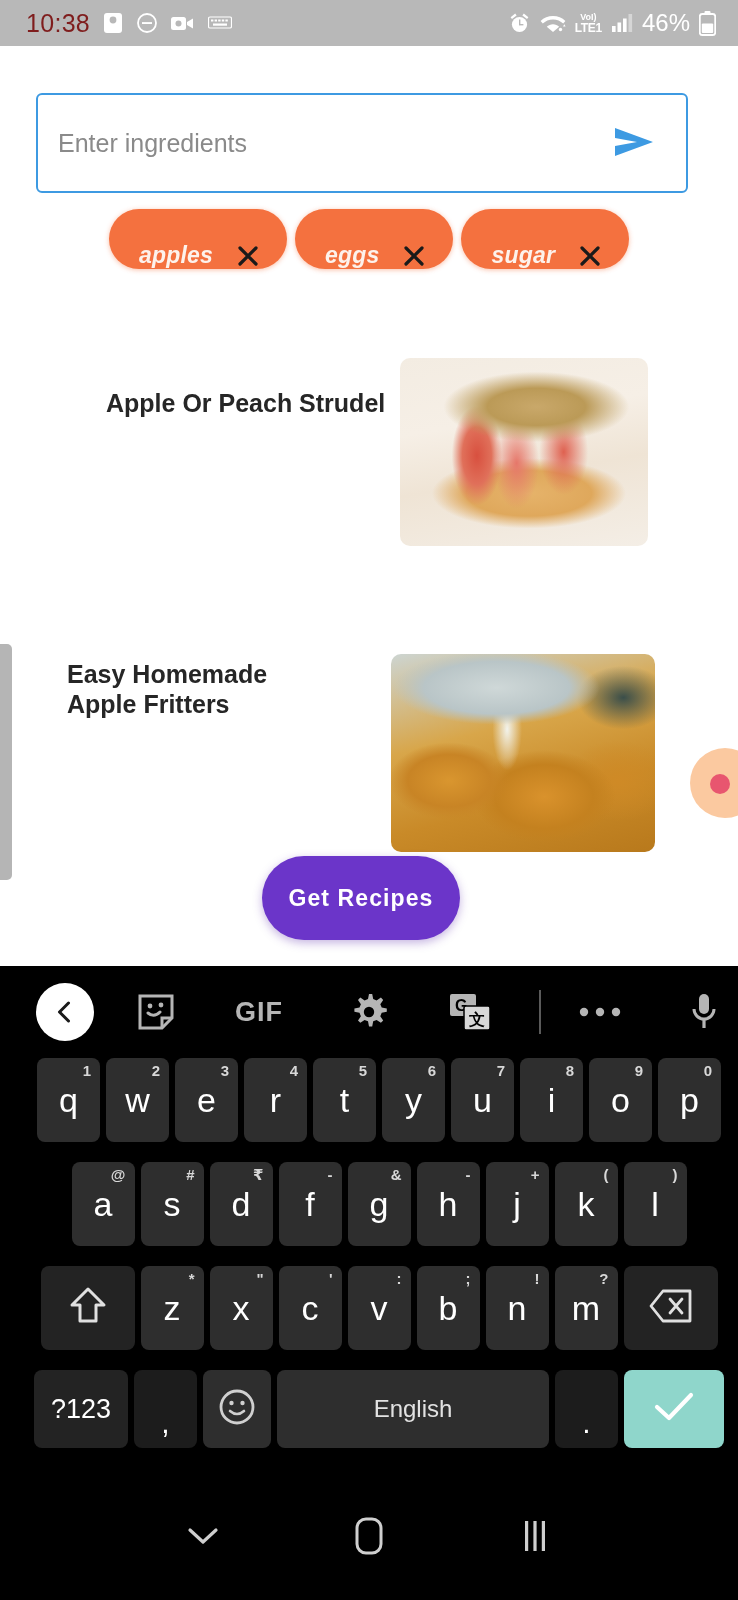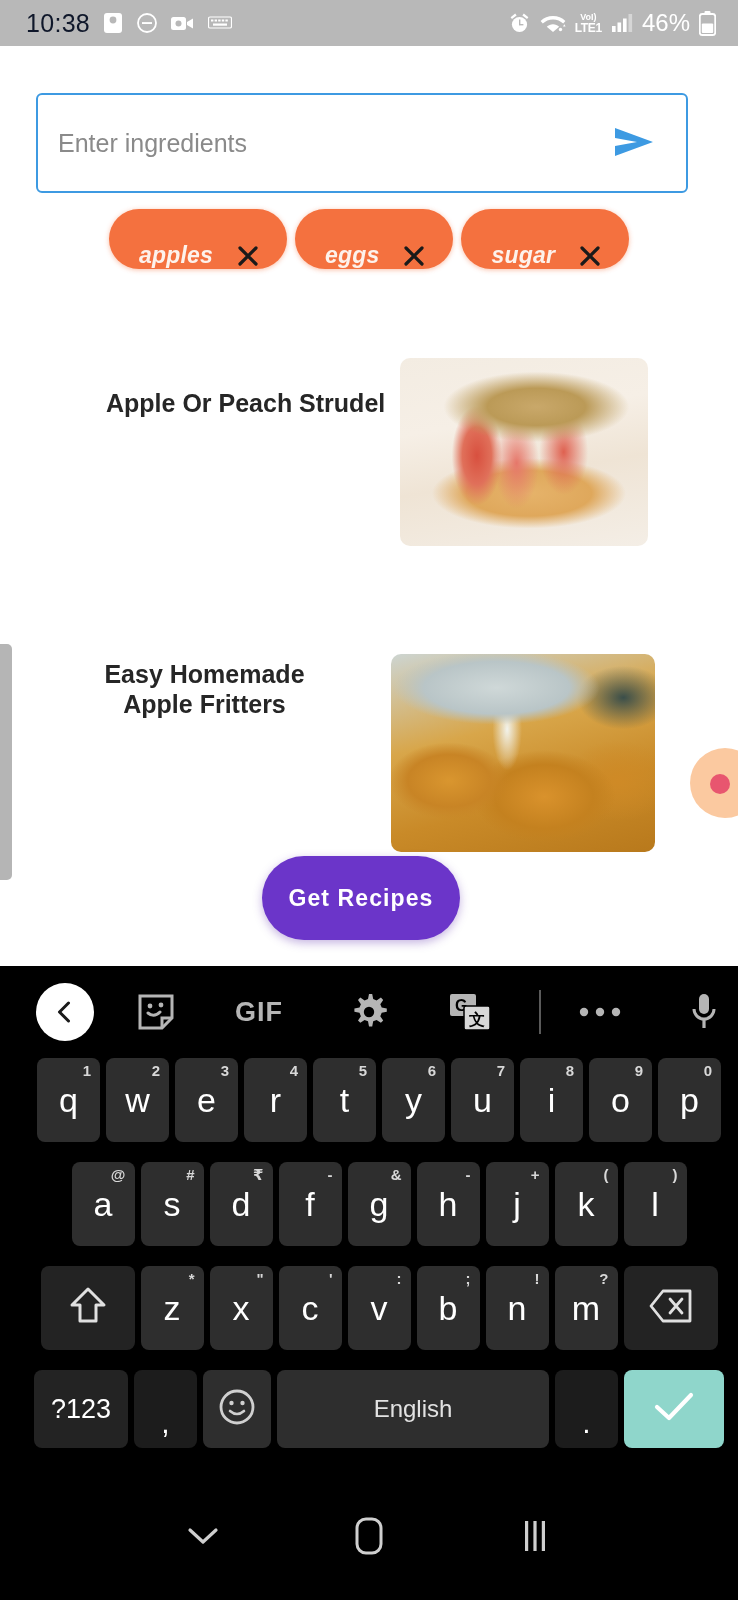--- a/index.html
+++ b/index.html
@@ -13,21 +13,21 @@
 
   
   .statusbar {
     position: absolute; top:0; left:0; width:738px; height:46px;
     background: #b8b8b8;
     display:flex; align-items:center; justify-content:space-between;
     padding: 0 22px 0 26px;
   }
   .sb-left { display:flex; align-items:center; gap:12px; }
   .sb-right { display:flex; align-items:center; gap:9px; }
-  .sb-clock { color:#0f172a; font-size:25px; font-weight:400; letter-spacing:.3px; }
+  .sb-clock { color:#7f1d1d; font-size:25px; font-weight:400; letter-spacing:.3px; }
   .sb-pct { color:#fff; font-size:24px; font-weight:400; }
   .sb-ico { display:inline-flex; align-items:center; }
   .sb-ico svg { display:block; }
   .volte { display:flex; flex-direction:column; align-items:center; line-height:1; }
   .volte .v1 { color:#fff; font-size:9px; font-weight:700; }
   .volte .v2 { color:#fff; font-size:12px; font-weight:700; letter-spacing:-.3px; }
 
   
   .app { position:absolute; top:46px; left:0; width:738px; height:920px; background:#fff; }
 
@@ -54,21 +54,21 @@
   .chip-x { width:26px; height:26px; display:flex; align-items:center; justify-content:center; cursor:pointer; }
 
   
   .recipe { position:absolute; left:0; width:738px; display:flex; align-items:flex-start; }
   .recipe-1 { top:312px; }
   .recipe-2 { top:595px; }
   .recipe-title {
     font-size:25px; font-weight:700; color:#262626; line-height:1.18;
   }
   .r1-title { position:absolute; left:106px; top:31px; width:300px; }
-  .r2-title { position:absolute; left:67px; top:19px; width:275px;text-align:center; }
+  .r2-title { position:absolute; left:67px; top:19px; width:275px; }
   .thumb { position:absolute; border-radius:10px; overflow:hidden; }
   .t1 { left:400px; top:0px; width:248px; height:188px; }
   .t2 { left:391px; top:13px; width:264px; height:198px; }
 
   .strudel { width:100%; height:100%;
     background:
       radial-gradient(ellipse 52% 26% at 55% 26%, #c9a86a 0%, #bb9a57 38%, rgba(187,154,87,0) 72%),
       radial-gradient(ellipse 13% 34% at 31% 52%, #d8503f 0%, #e0705a 45%, rgba(224,112,90,0) 78%),
       radial-gradient(ellipse 12% 32% at 47% 56%, #e6776a 0%, rgba(230,119,106,0) 76%),
       radial-gradient(ellipse 13% 30% at 66% 50%, #df6150 0%, rgba(223,97,80,0) 76%),

